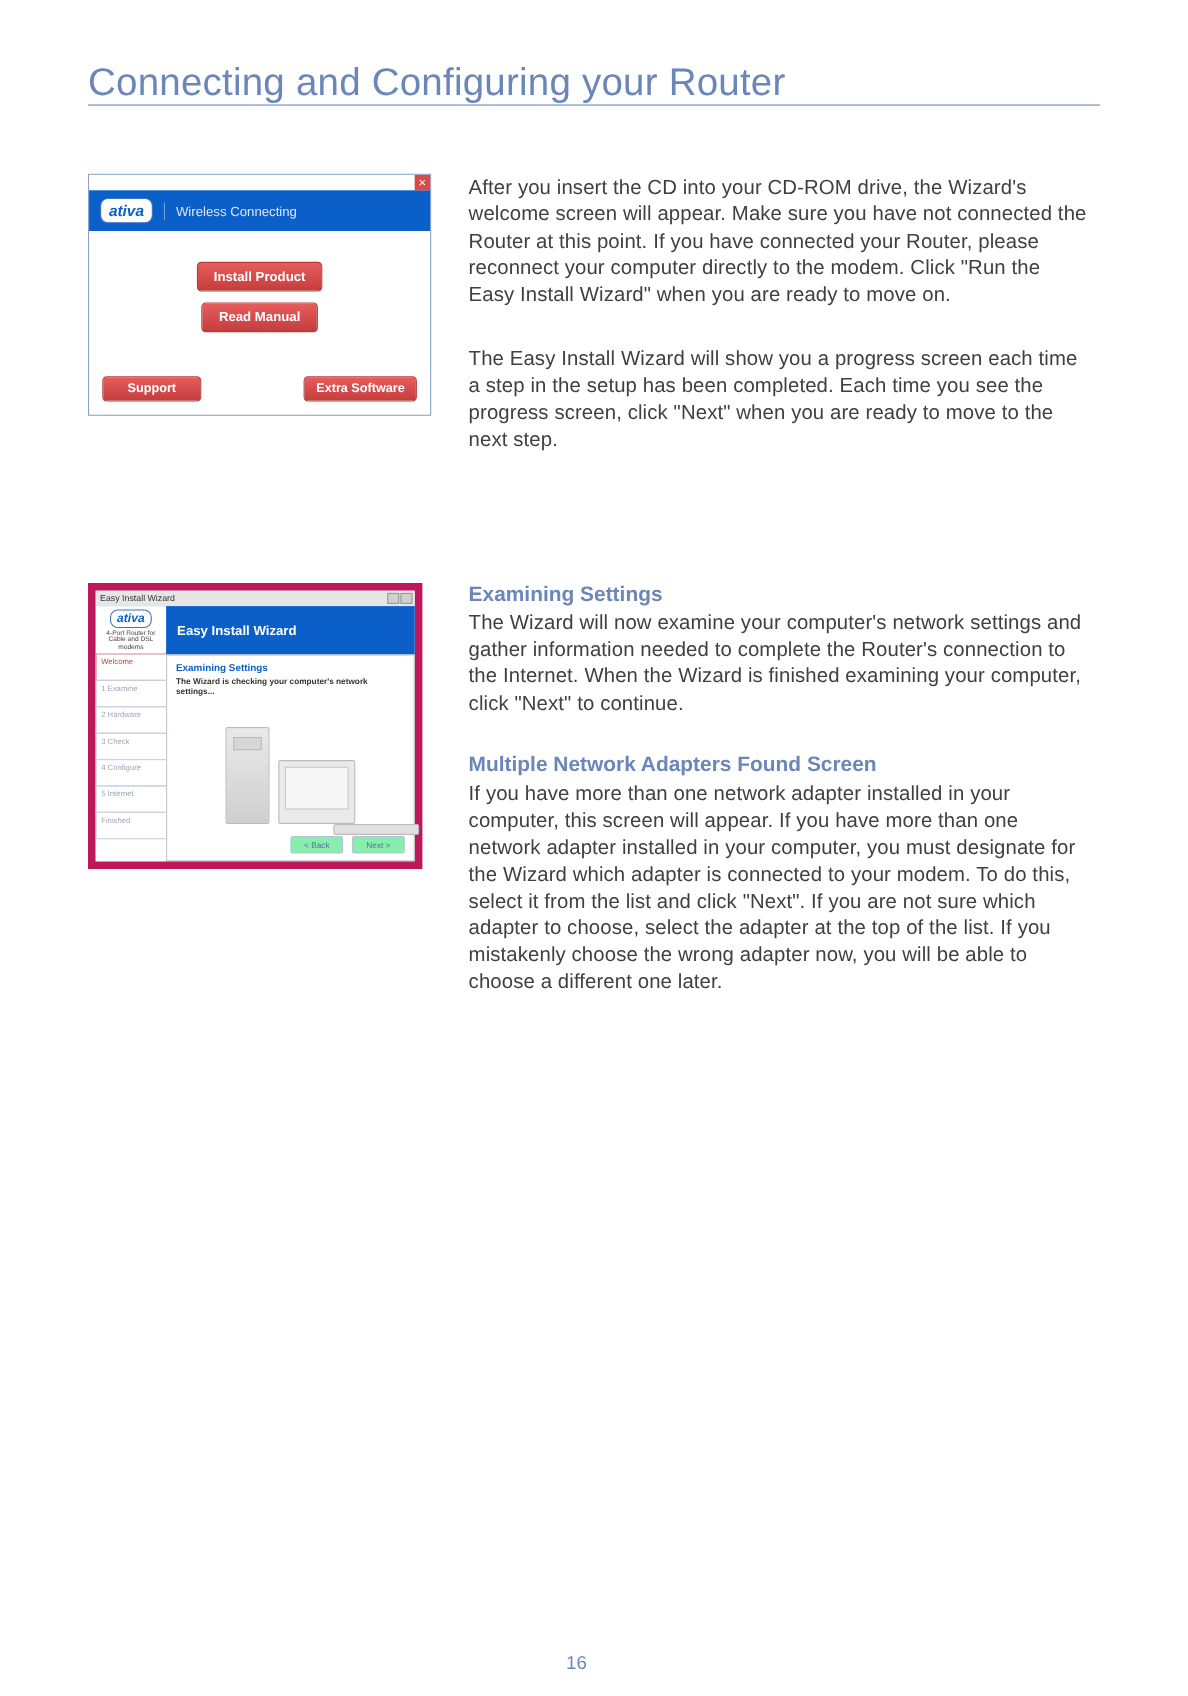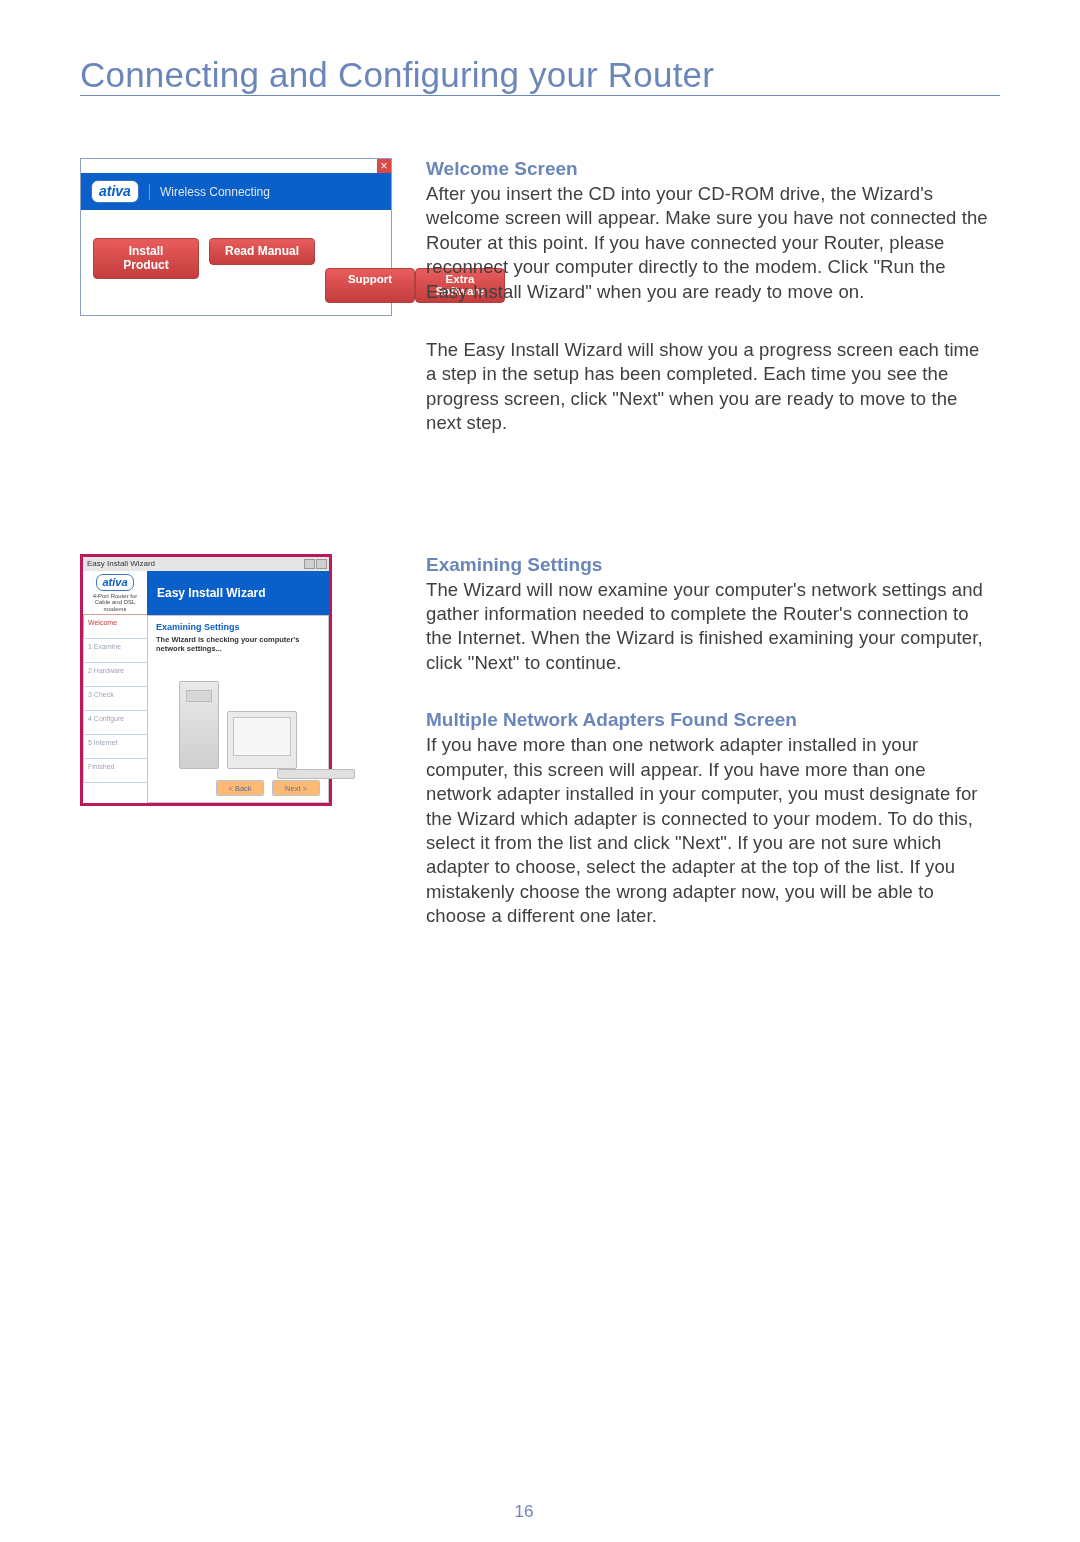--- a/index.html
+++ b/index.html
@@ -101,22 +101,22 @@
     color: #dfe6f5;
     font-size: 12px;
     border-left: 1px solid #6e9fe0;
     padding-left: 10px;
     height: 16px;
     line-height: 16px;
   }
   .shot1-body {
     padding: 28px 12px 12px 12px;
     display: flex;
-    flex-direction: row;
-    align-items: flex-start;
+    flex-direction: column;
+    align-items: center;
     gap: 10px;
   }
   .pill-btn {
     display: inline-block;
     min-width: 106px;
     padding: 5px 14px 6px 14px;
     border-radius: 4px;
     color: #fff;
     font-size: 12px;
     font-weight: 700;
@@ -127,22 +127,22 @@
   .shot1-footer {
     margin-top: 30px;
     width: 100%;
     display: flex;
     justify-content: space-between;
   }
   .pill-btn.sm { min-width: 90px; font-size: 11.5px; padding: 4px 10px 5px 10px; }
 
   
   .shot2 {
-    width: 252px;
-    border: 3px solid #be185d;
+    width: 304px;
+    border: 7px solid #be185d;
     background: #fff;
     font-size: 9px;
   }
   .shot2-titlebar {
     height: 14px;
     background: #e6e6e6;
     display: flex;
     align-items: center;
     justify-content: space-between;
     padding: 0 2px 0 4px;
@@ -244,21 +244,21 @@
     width: 78px; height: 10px; background: #e0e0e0; border: 0.5px solid #bbb; border-radius: 2px;
   }
   .shot2-nav {
     position: absolute;
     bottom: 6px; right: 8px;
     display: flex; gap: 8px;
   }
   .nav-btn {
     width: 48px; height: 16px;
     border: 0.8px solid #b7c3d9;
-    background: #fdba74;
+    background: #86efac;
     font-size: 7.5px;
     color: #5a6f96;
     text-align: center;
     line-height: 15px;
     border-radius: 2px;
   }
 
   .content-row.second { margin-top: 118px; }
 </style>
 </head>
@@ -283,21 +283,20 @@
           <span class="pill-btn">Read Manual</span>
           <div class="shot1-footer">
             <span class="pill-btn sm">Support</span>
             <span class="pill-btn sm">Extra Software</span>
           </div>
         </div>
       </div>
     </div>
     <div class="right-col">
       <div class="section">
-        <div class="section-heading">Welcome Screen</div>
         <div class="section-body">After you insert the CD into your CD-ROM drive, the Wizard's welcome screen will appear. Make sure you have not connected the Router at this point. If you have connected your Router, please reconnect your computer directly to the modem. Click "Run the Easy Install Wizard" when you are ready to move on.</div>
       </div>
       <div class="section">
         <div class="section-body">The Easy Install Wizard will show you a progress screen each time a step in the setup has been completed. Each time you see the progress screen, click "Next" when you are ready to move to the next step.</div>
       </div>
     </div>
   </div>
 
   <div class="content-row second">
     <div class="left-col">

